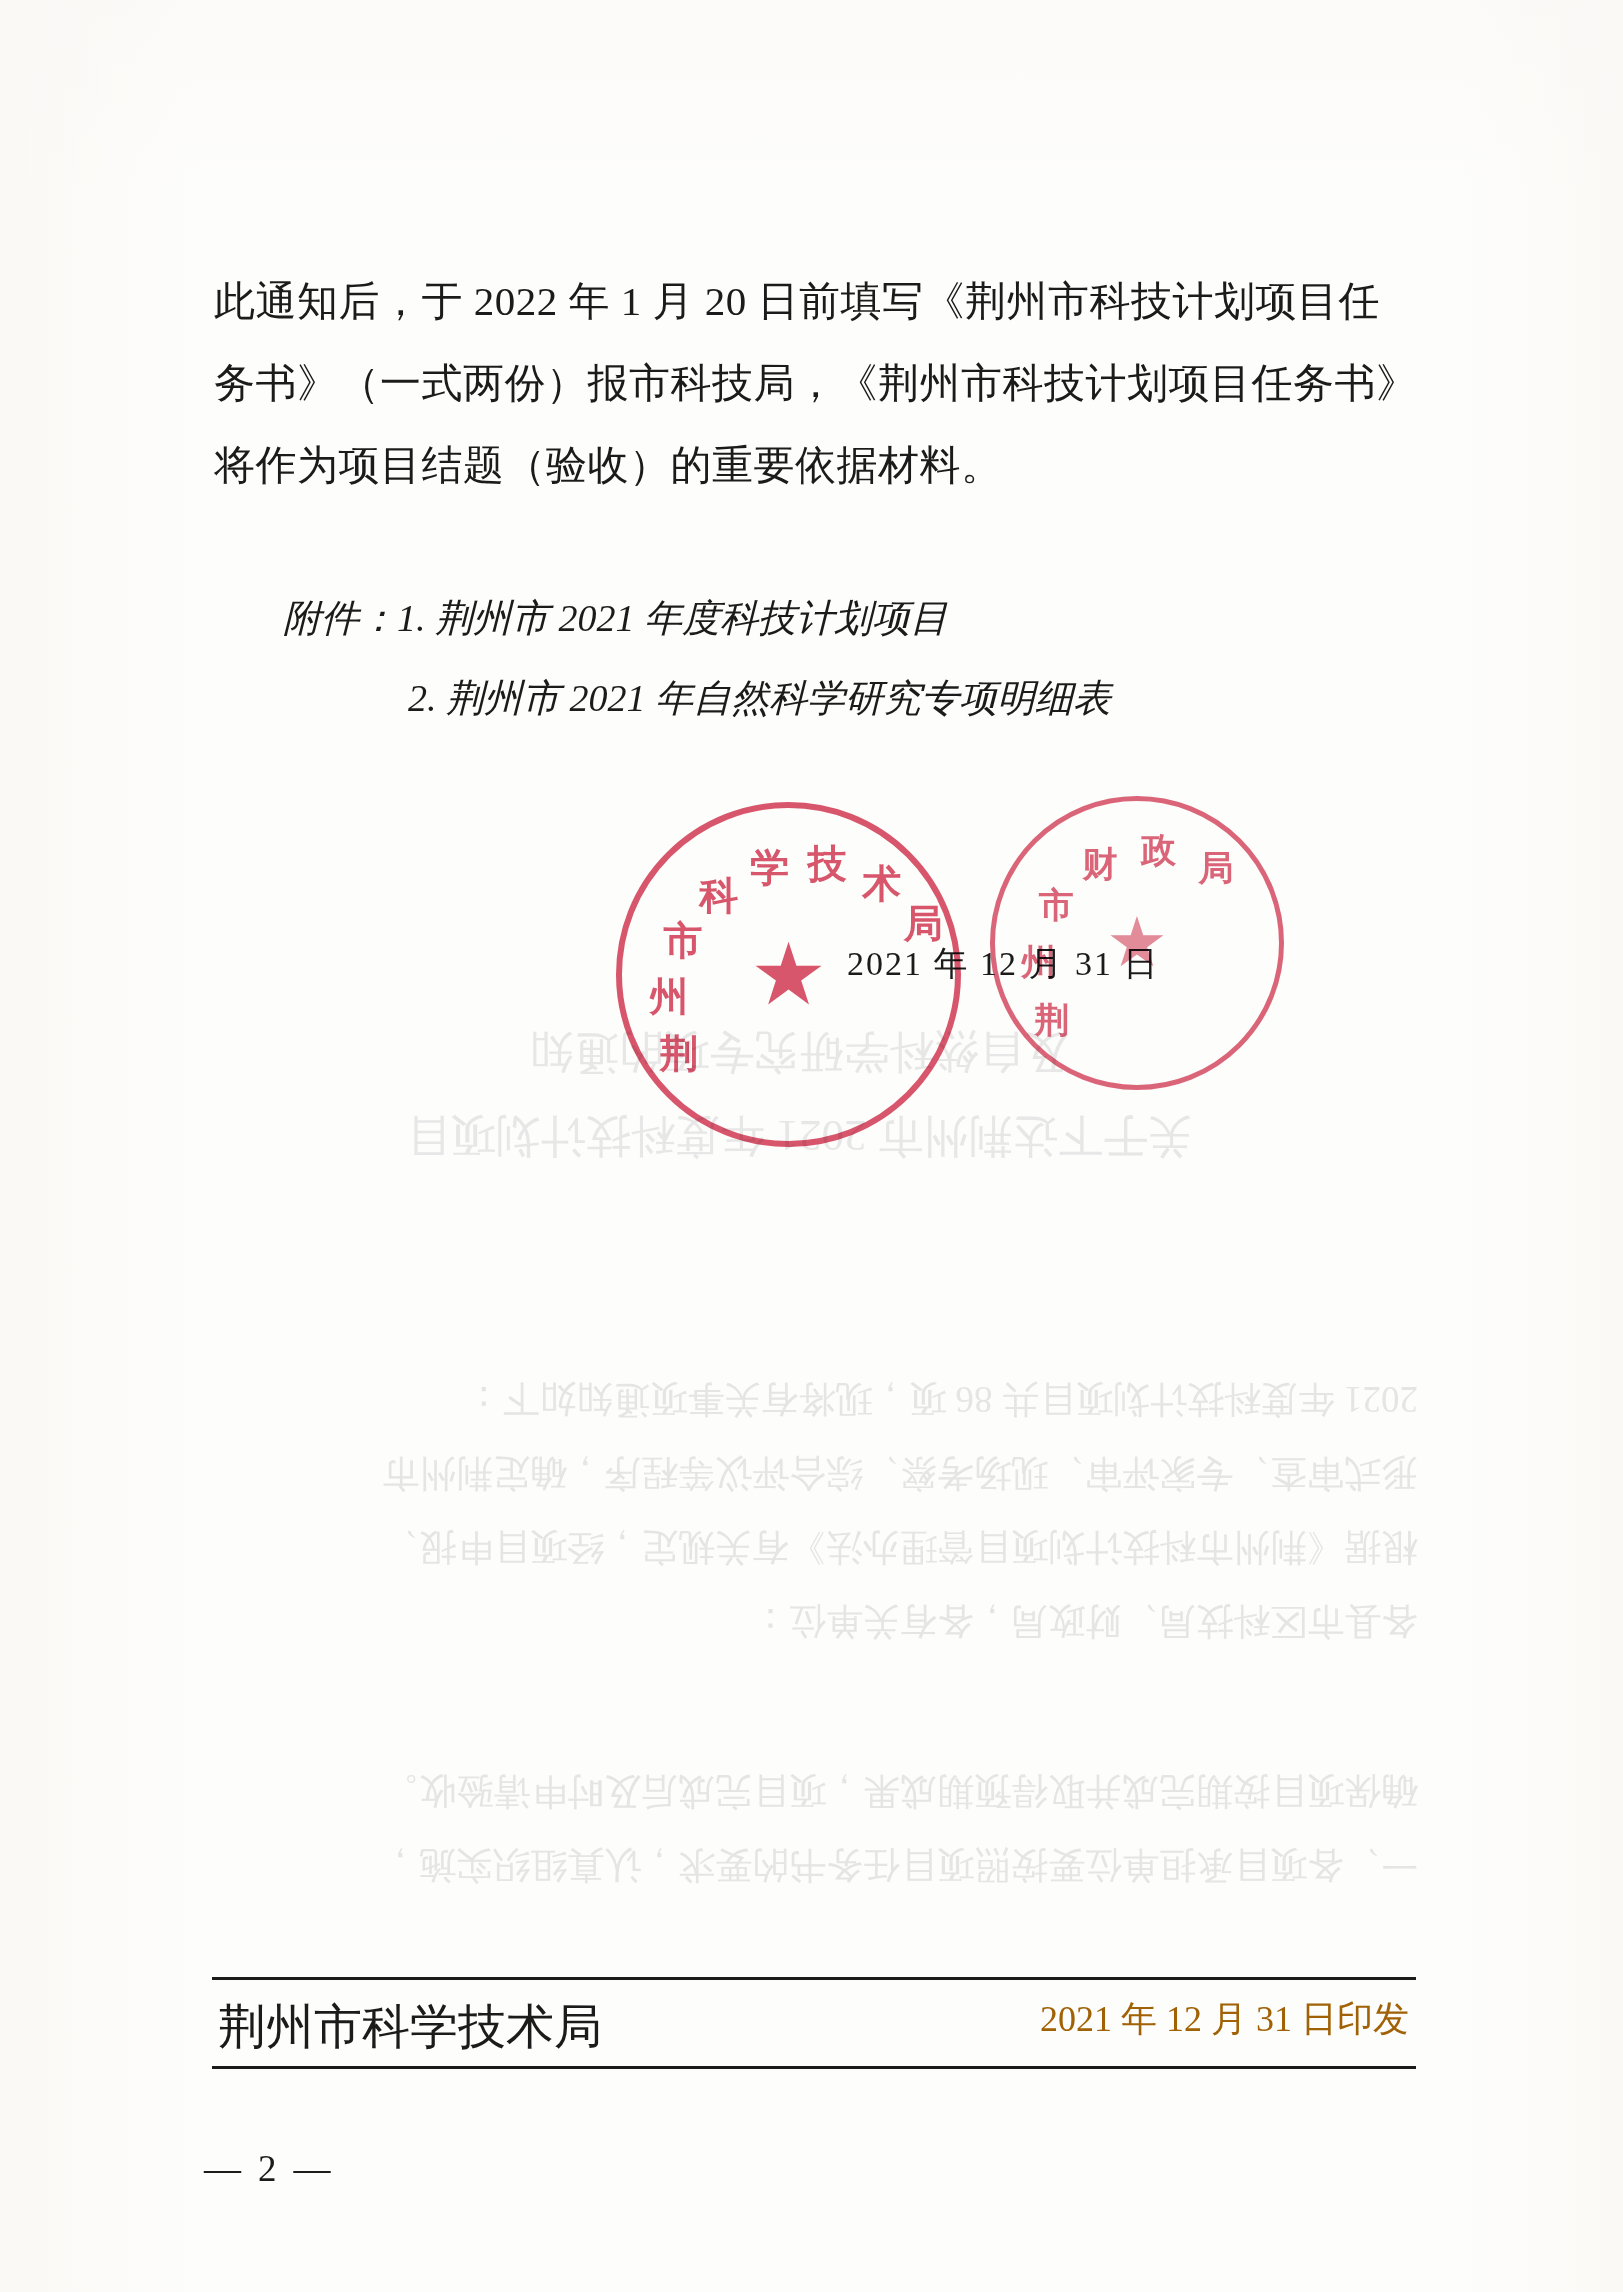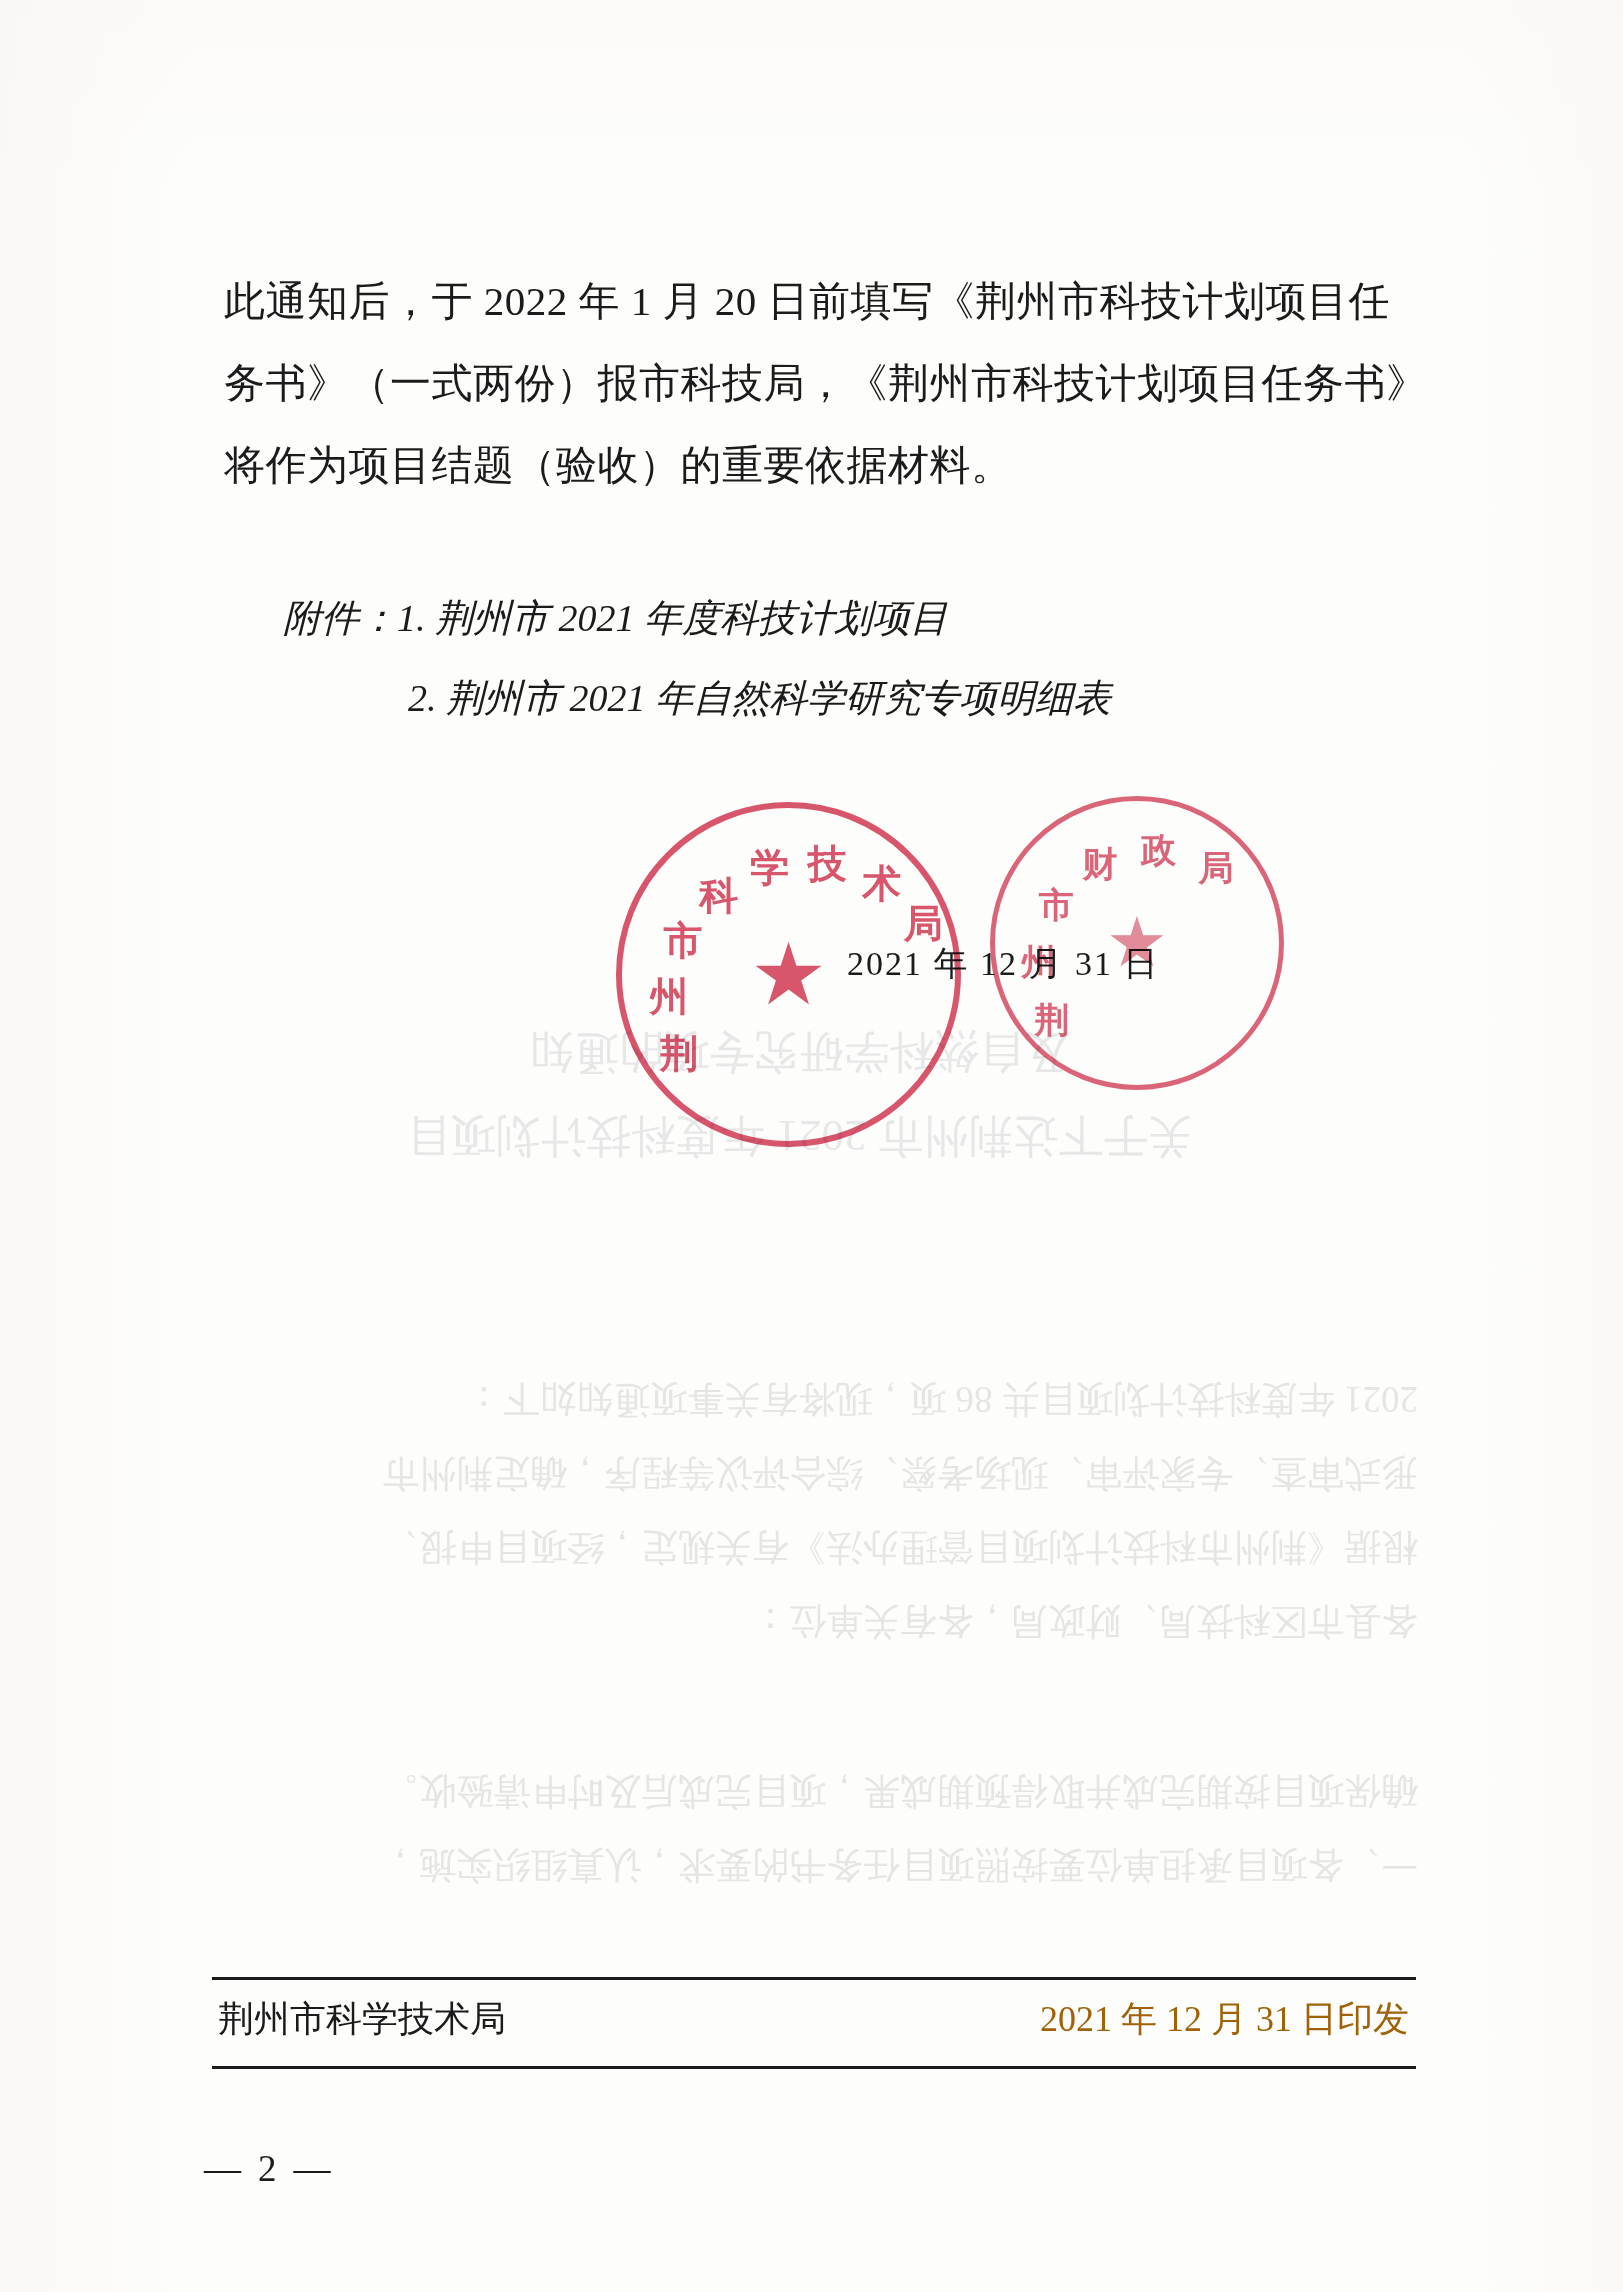--- a/index.html
+++ b/index.html
@@ -39,21 +39,21 @@
     letter-spacing: 0.5px;
     color: #1b1b1b;
     text-align: justify;
   }
   .body-par .ln {
     display: block;
     white-space: nowrap;
   }
   .p1 {
     position: absolute;
-    left: 12px;
+    left: 2px;
     top: 260px;
     width: 1215px;
   }
   .attach-block {
     position: absolute;
     left: 71px;
     top: 578px;
     font-size: 38px;
     line-height: 80px;
     color: #1b1b1b;
@@ -178,21 +178,21 @@
     left: 212px;
     top: 2066px;
     width: 1204px;
     height: 2.9px;
     background: #1b1b1b;
   }
   .footer-left {
     position: absolute;
     left: 218px;
     top: 1995px;
-    font-size: 36px;
+    font-size: 48px;
     color: #1b1b1b;
     white-space: nowrap;
   }
   .footer-right {
     position: absolute;
     right: 214px;
     top: 1995px;
     font-size: 36px;
     color: #a16207;
     white-space: nowrap;

